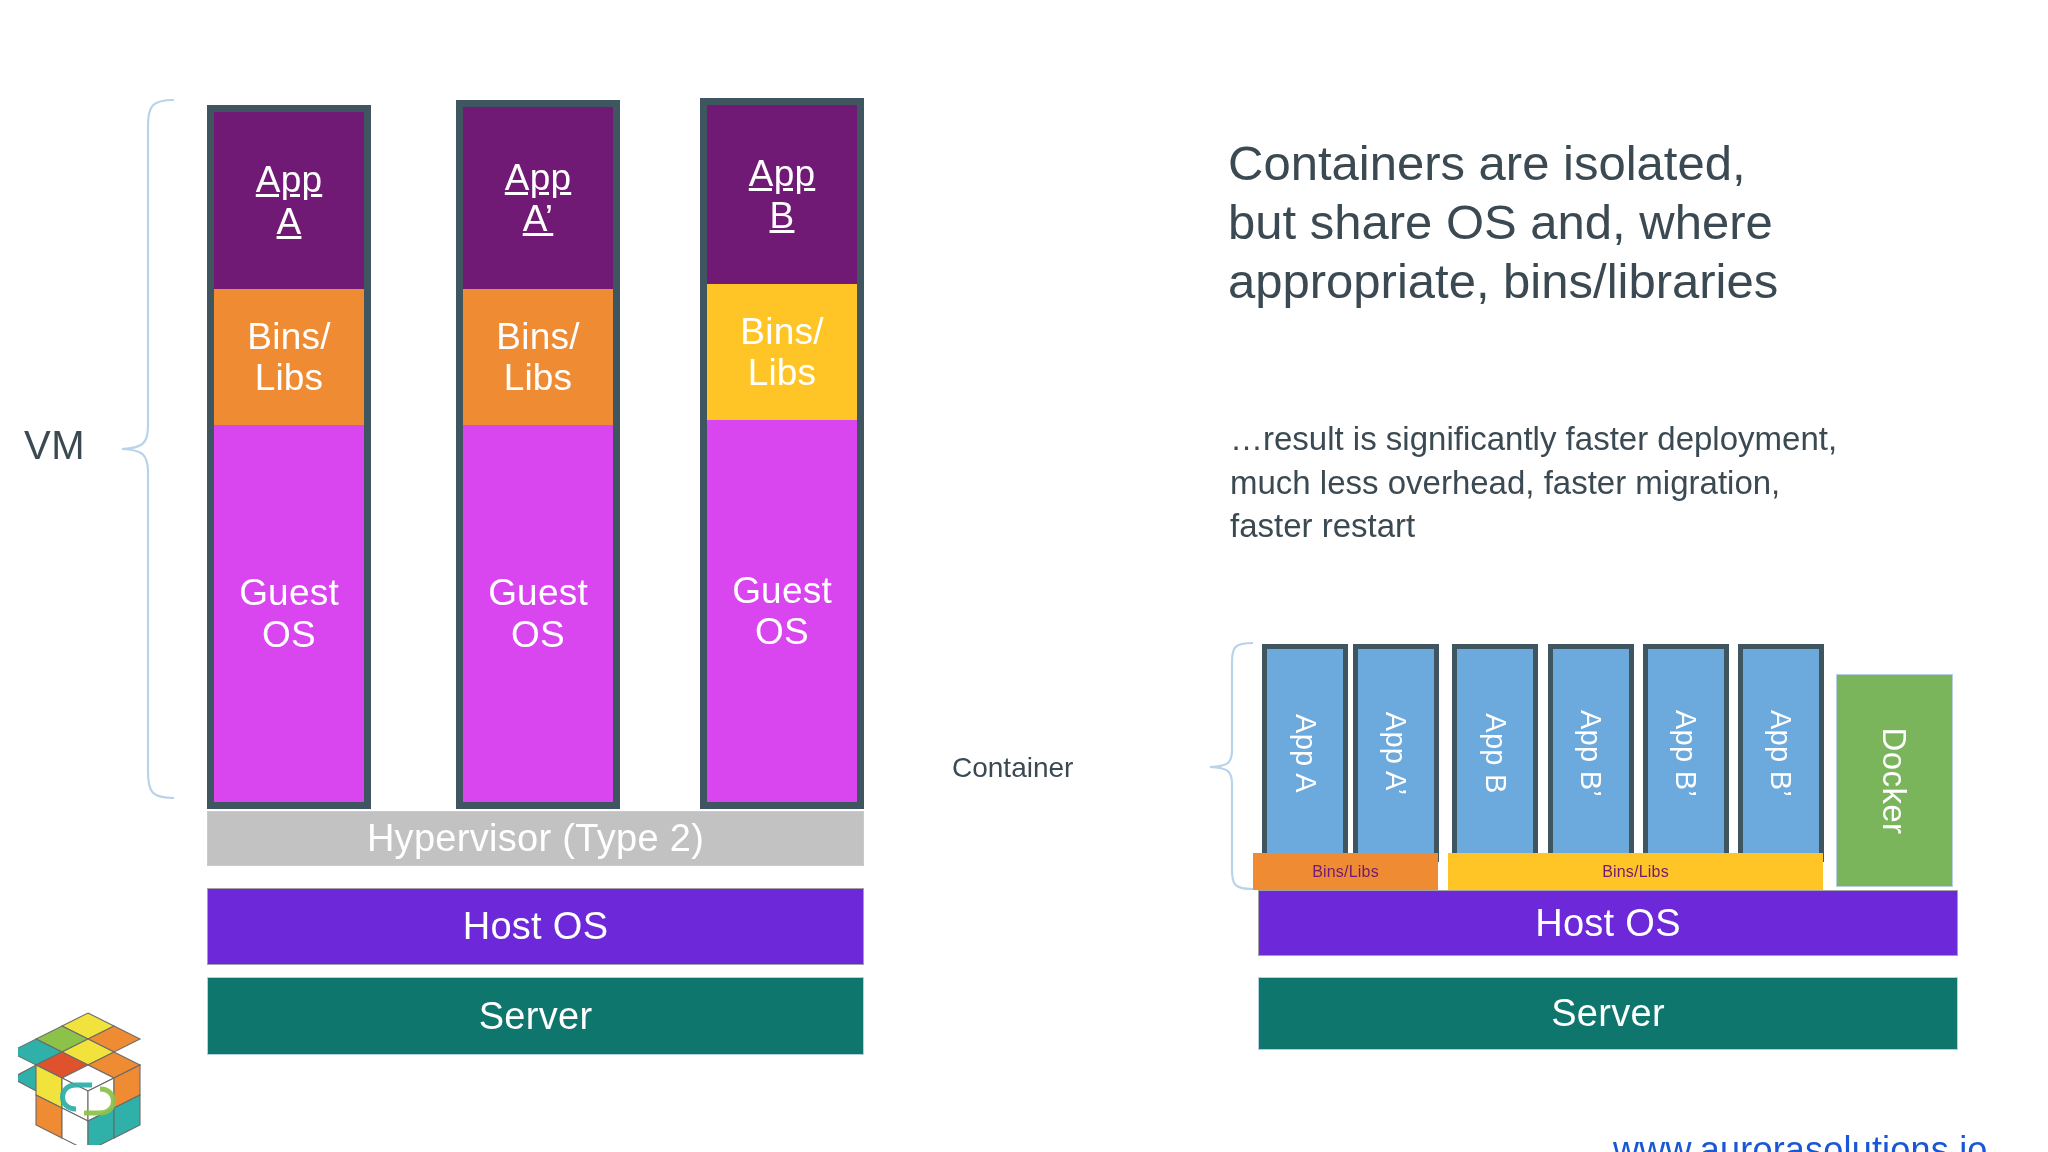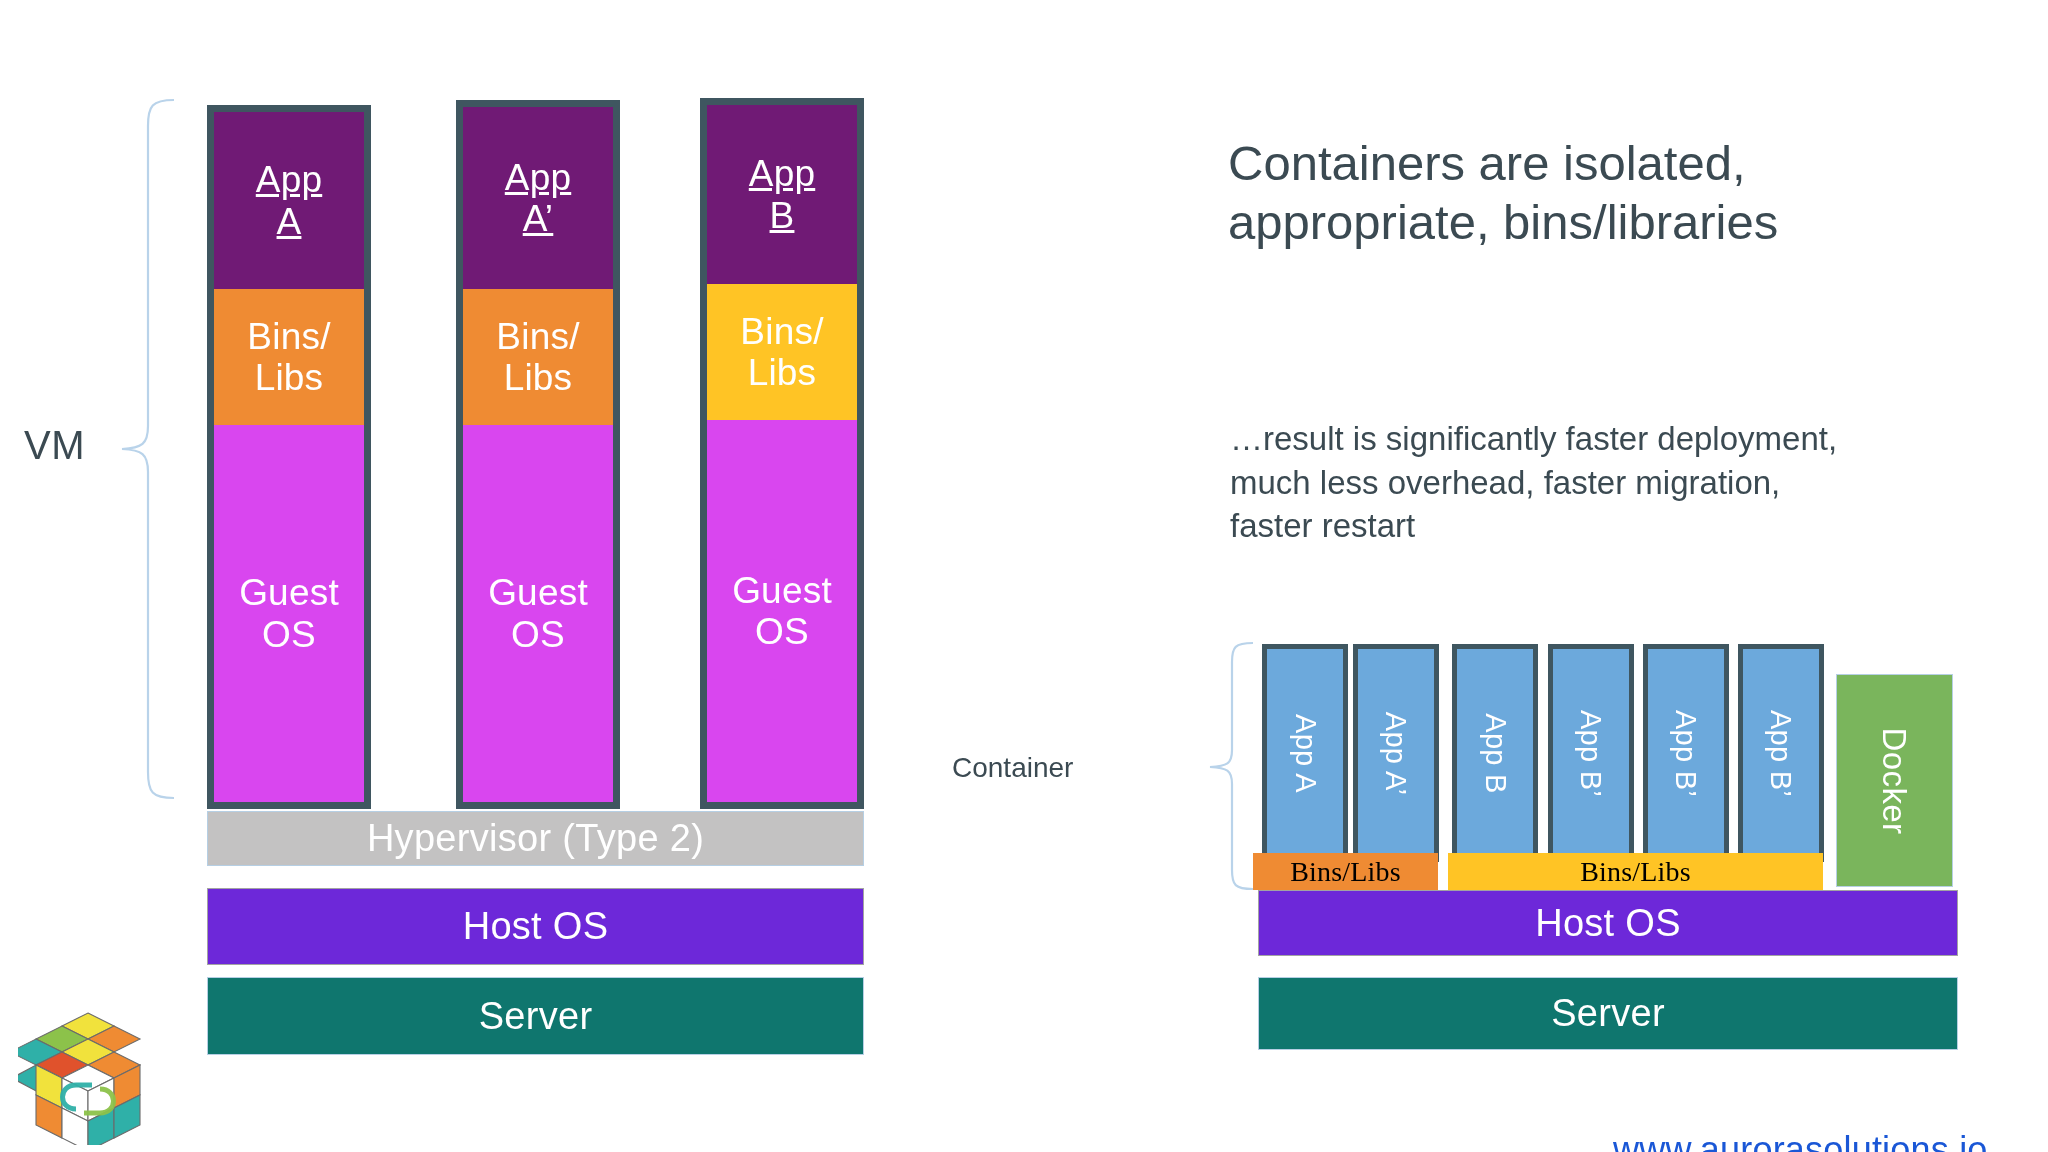--- a/index.html
+++ b/index.html
@@ -120,24 +120,23 @@
     transform: rotate(90deg);
     white-space: nowrap;
     color: #ffffff;
     font-size: 33px;
     letter-spacing: .4px;
   }
   .ct-bins {
     display: flex;
     align-items: center;
     justify-content: center;
-    color: #000000;
-    font-size: 28px;
+    color: #701a75;
+    font-size: 16px;
     letter-spacing: .2px;
-    font-family: Liberation Serif, serif;
   }
   .ct-bins-orange { background: #ef8b33; }
   .ct-bins-gold   { background: #ffc425; }
 
   
   .site-url {
     font-size: 36px;
     color: #1a57d6;
     text-decoration: underline;
     white-space: nowrap;
@@ -190,20 +189,21 @@
       <div><span>Guest</span><br><span>OS</span></div>
     </div>
   </div>
 
   <div class="abs band band-hyper" style="left:207px; top:811px; width:657px; height:55px;">Hypervisor (Type 2)</div>
   <div class="abs band band-hostos" style="left:207px; top:888px; width:657px; height:77px;">Host OS</div>
   <div class="abs band band-server" style="left:207px; top:977px; width:657px; height:78px;">Server</div>
 
   <div class="abs headline" style="left:1228px; top:134px; width:790px;">
     <div>Containers are isolated,</div>
+    <div>but share OS and, where</div>
     <div>appropriate, bins/libraries</div>
   </div>
 
   <div class="abs subtext" style="left:1230px; top:417px; width:800px;">
     <div>…result is significantly faster deployment,</div>
     <div>much less overhead, faster migration,</div>
     <div>faster restart</div>
   </div>
 
   <div class="abs ct-label" style="left:952px; top:752px;">Container</div>

